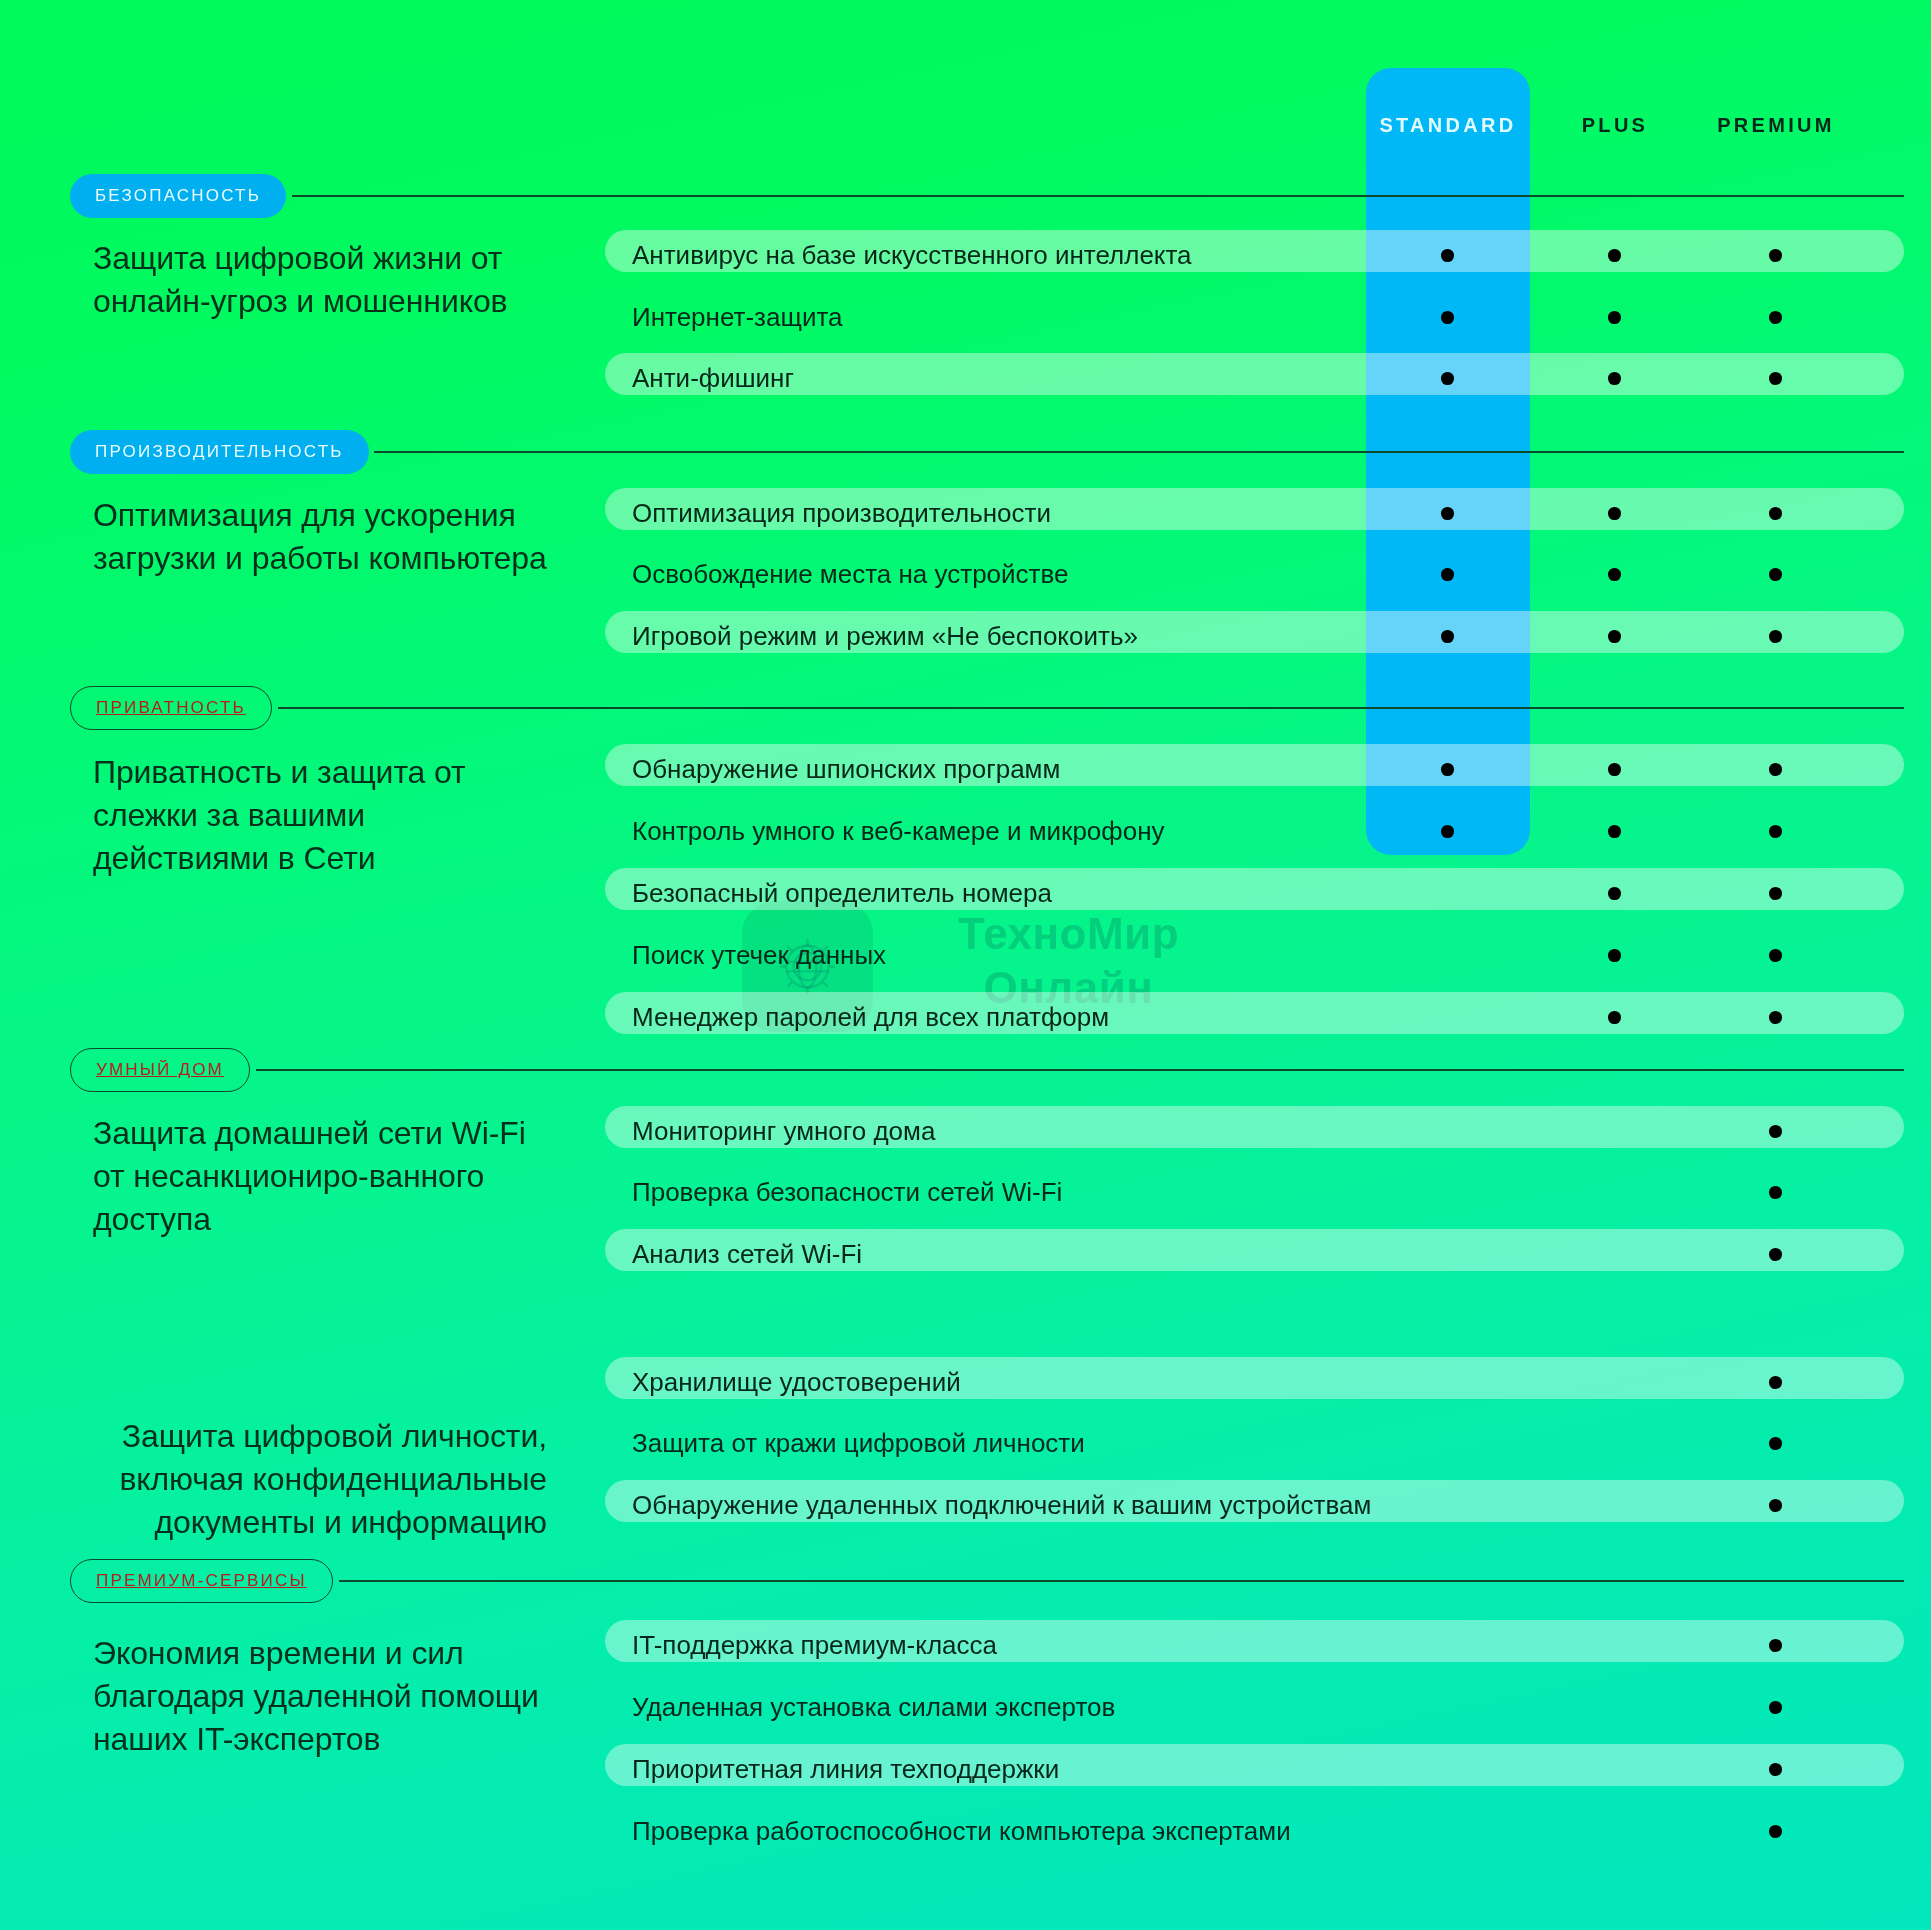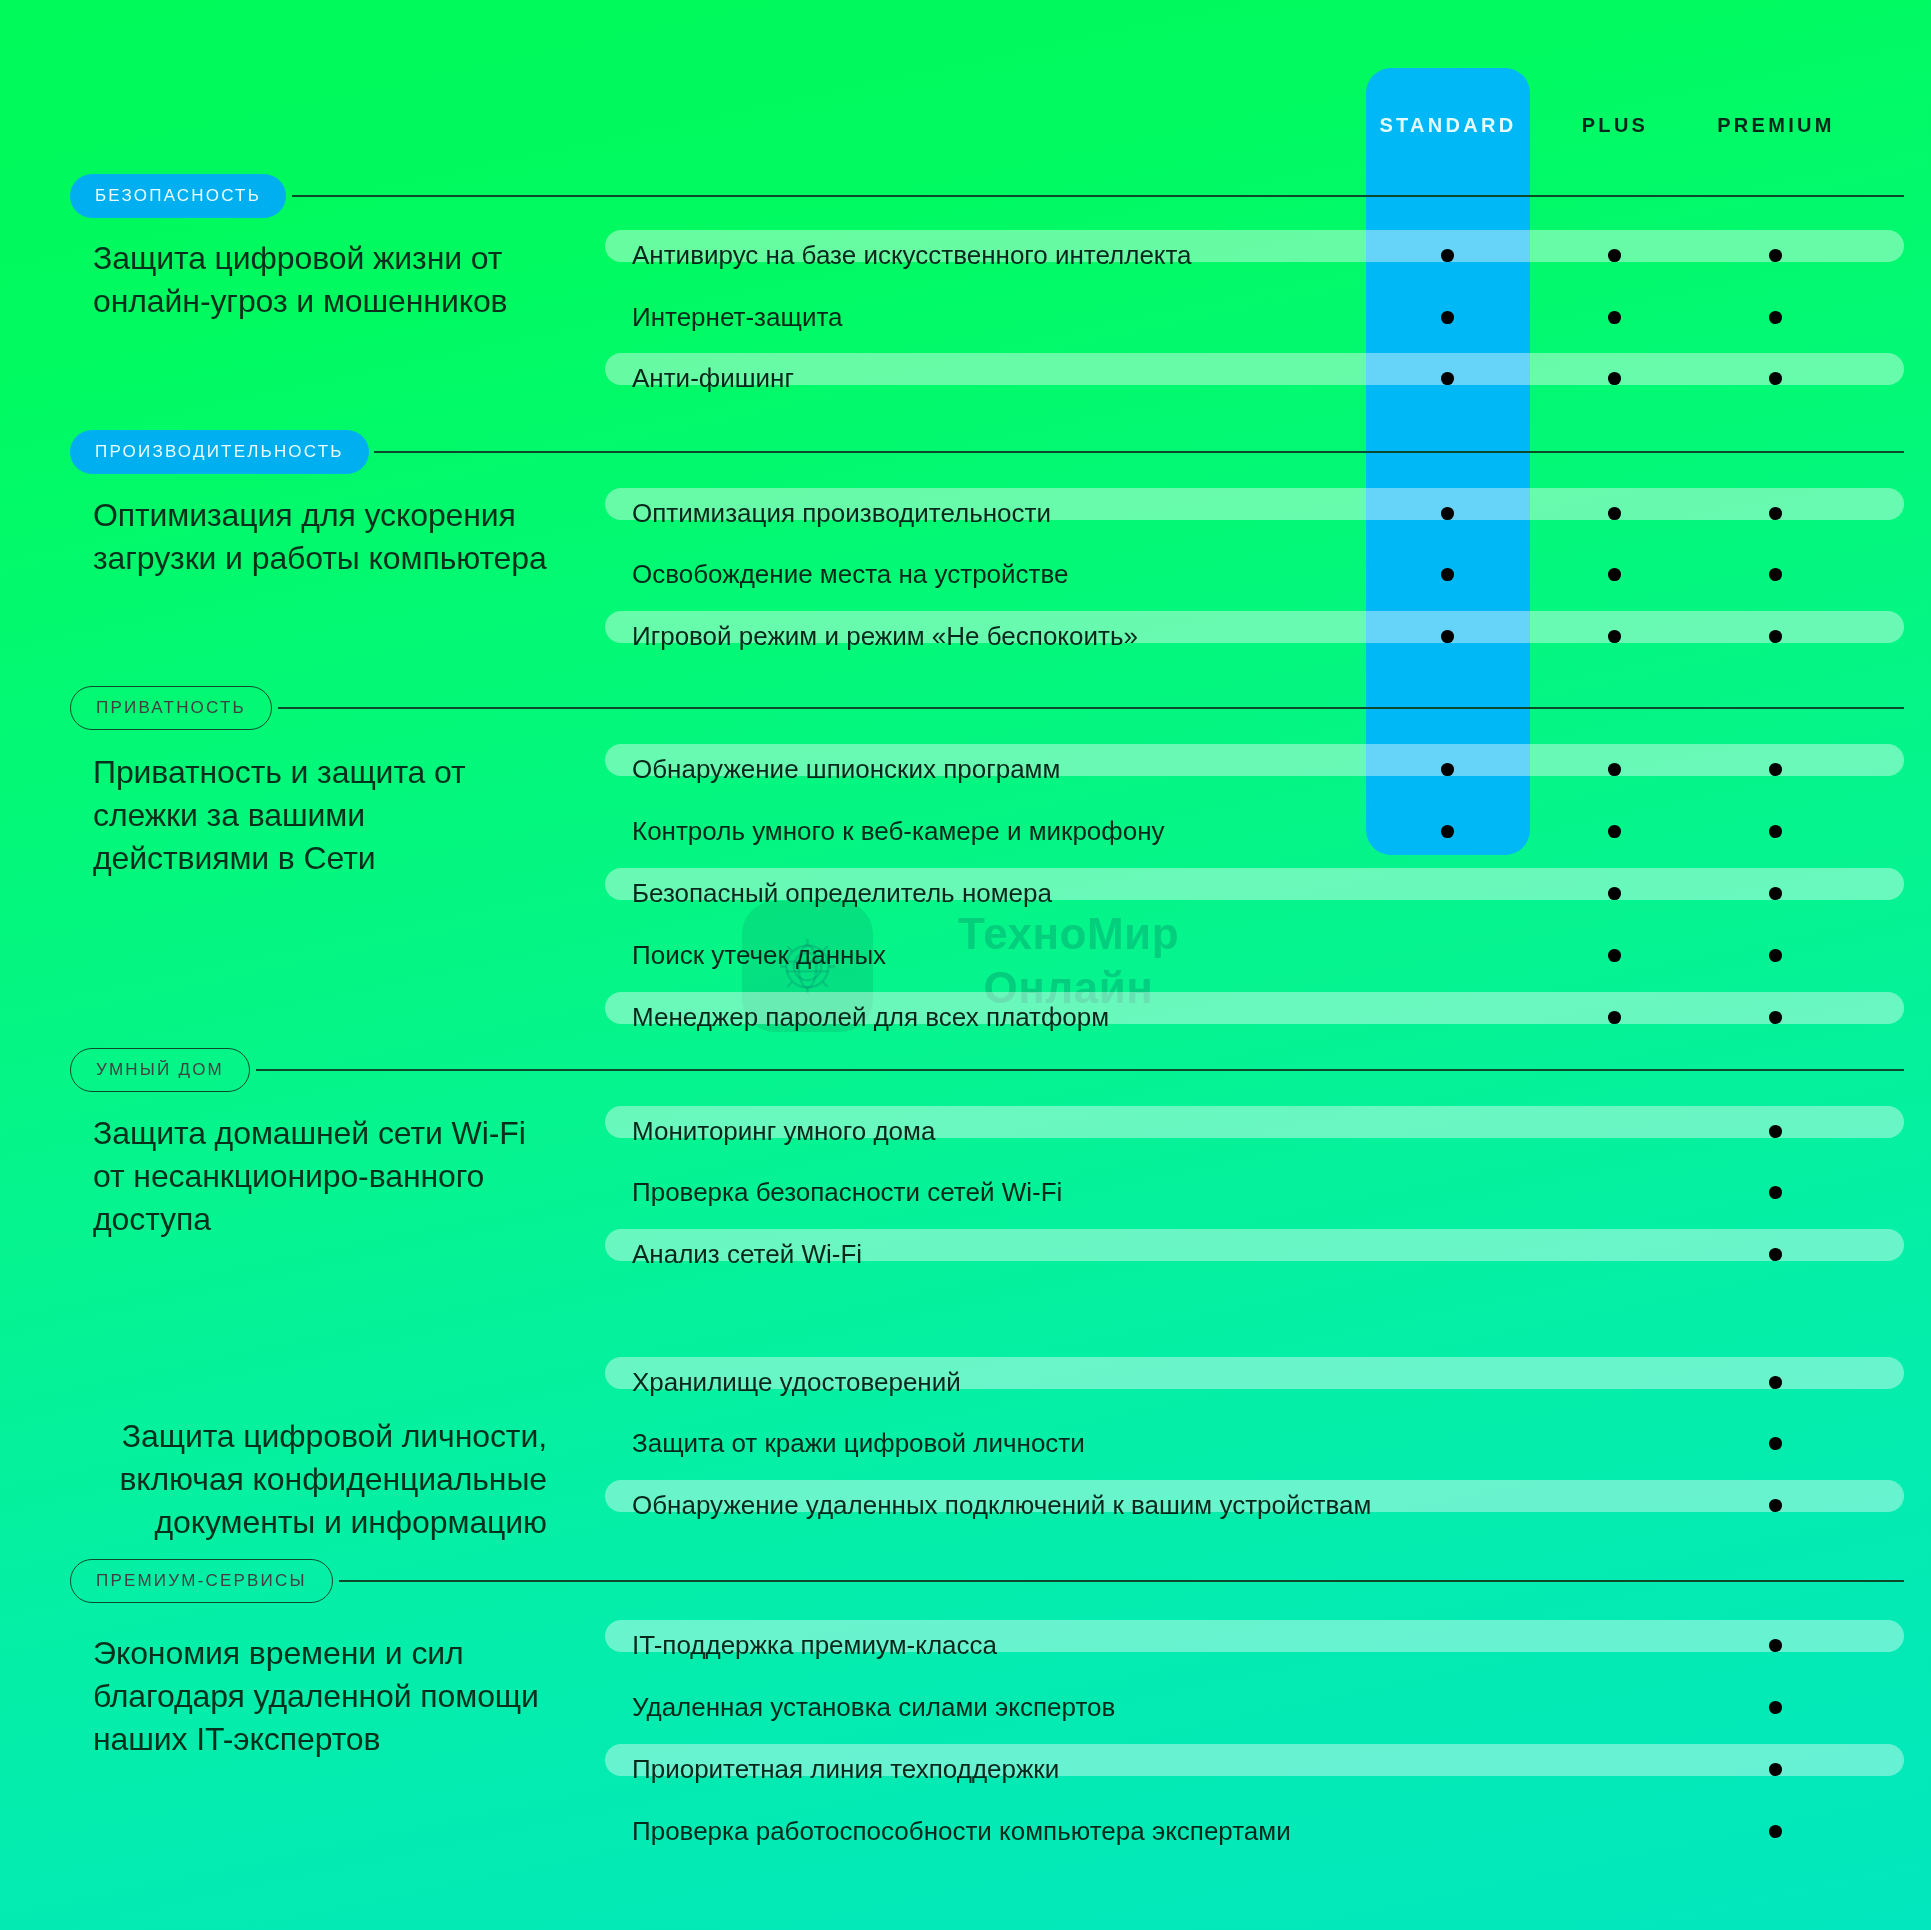--- a/index.html
+++ b/index.html
@@ -85,23 +85,24 @@
     font-size: 17px;
     letter-spacing: 2.2px;
     white-space: nowrap;
   }
   .badge.filled {
     background: #00aff0;
     color: #ecfdff;
   }
   .badge.outline {
     background: transparent;
-    color: #404040;
+    color: #b91c1c;
     border: 1.9px solid #0b4b2c;
     line-height: 41px;
+    text-decoration: underline;
   }
   .rail-line {
     flex: 1 1 auto;
     height: 1.9px;
     background: #0b4b2c;
     margin-left: 5.8px;
   }
 
   
   .section-desc {
@@ -113,21 +114,21 @@
     color: #04301c;
     letter-spacing: -0.1px;
     z-index: 5;
   }
 
   
   .frow {
     position: absolute;
     left: 605px;
     width: 1299px;
-    height: 32px;
+    height: 42px;
     z-index: 4;
   }
   .frow .pill {
     position: absolute;
     inset: 0;
     border-radius: 25px;
     background: rgba(255,255,255,0.40);
     z-index: 0;
   }
   .frow.plain .pill { background: transparent; }

